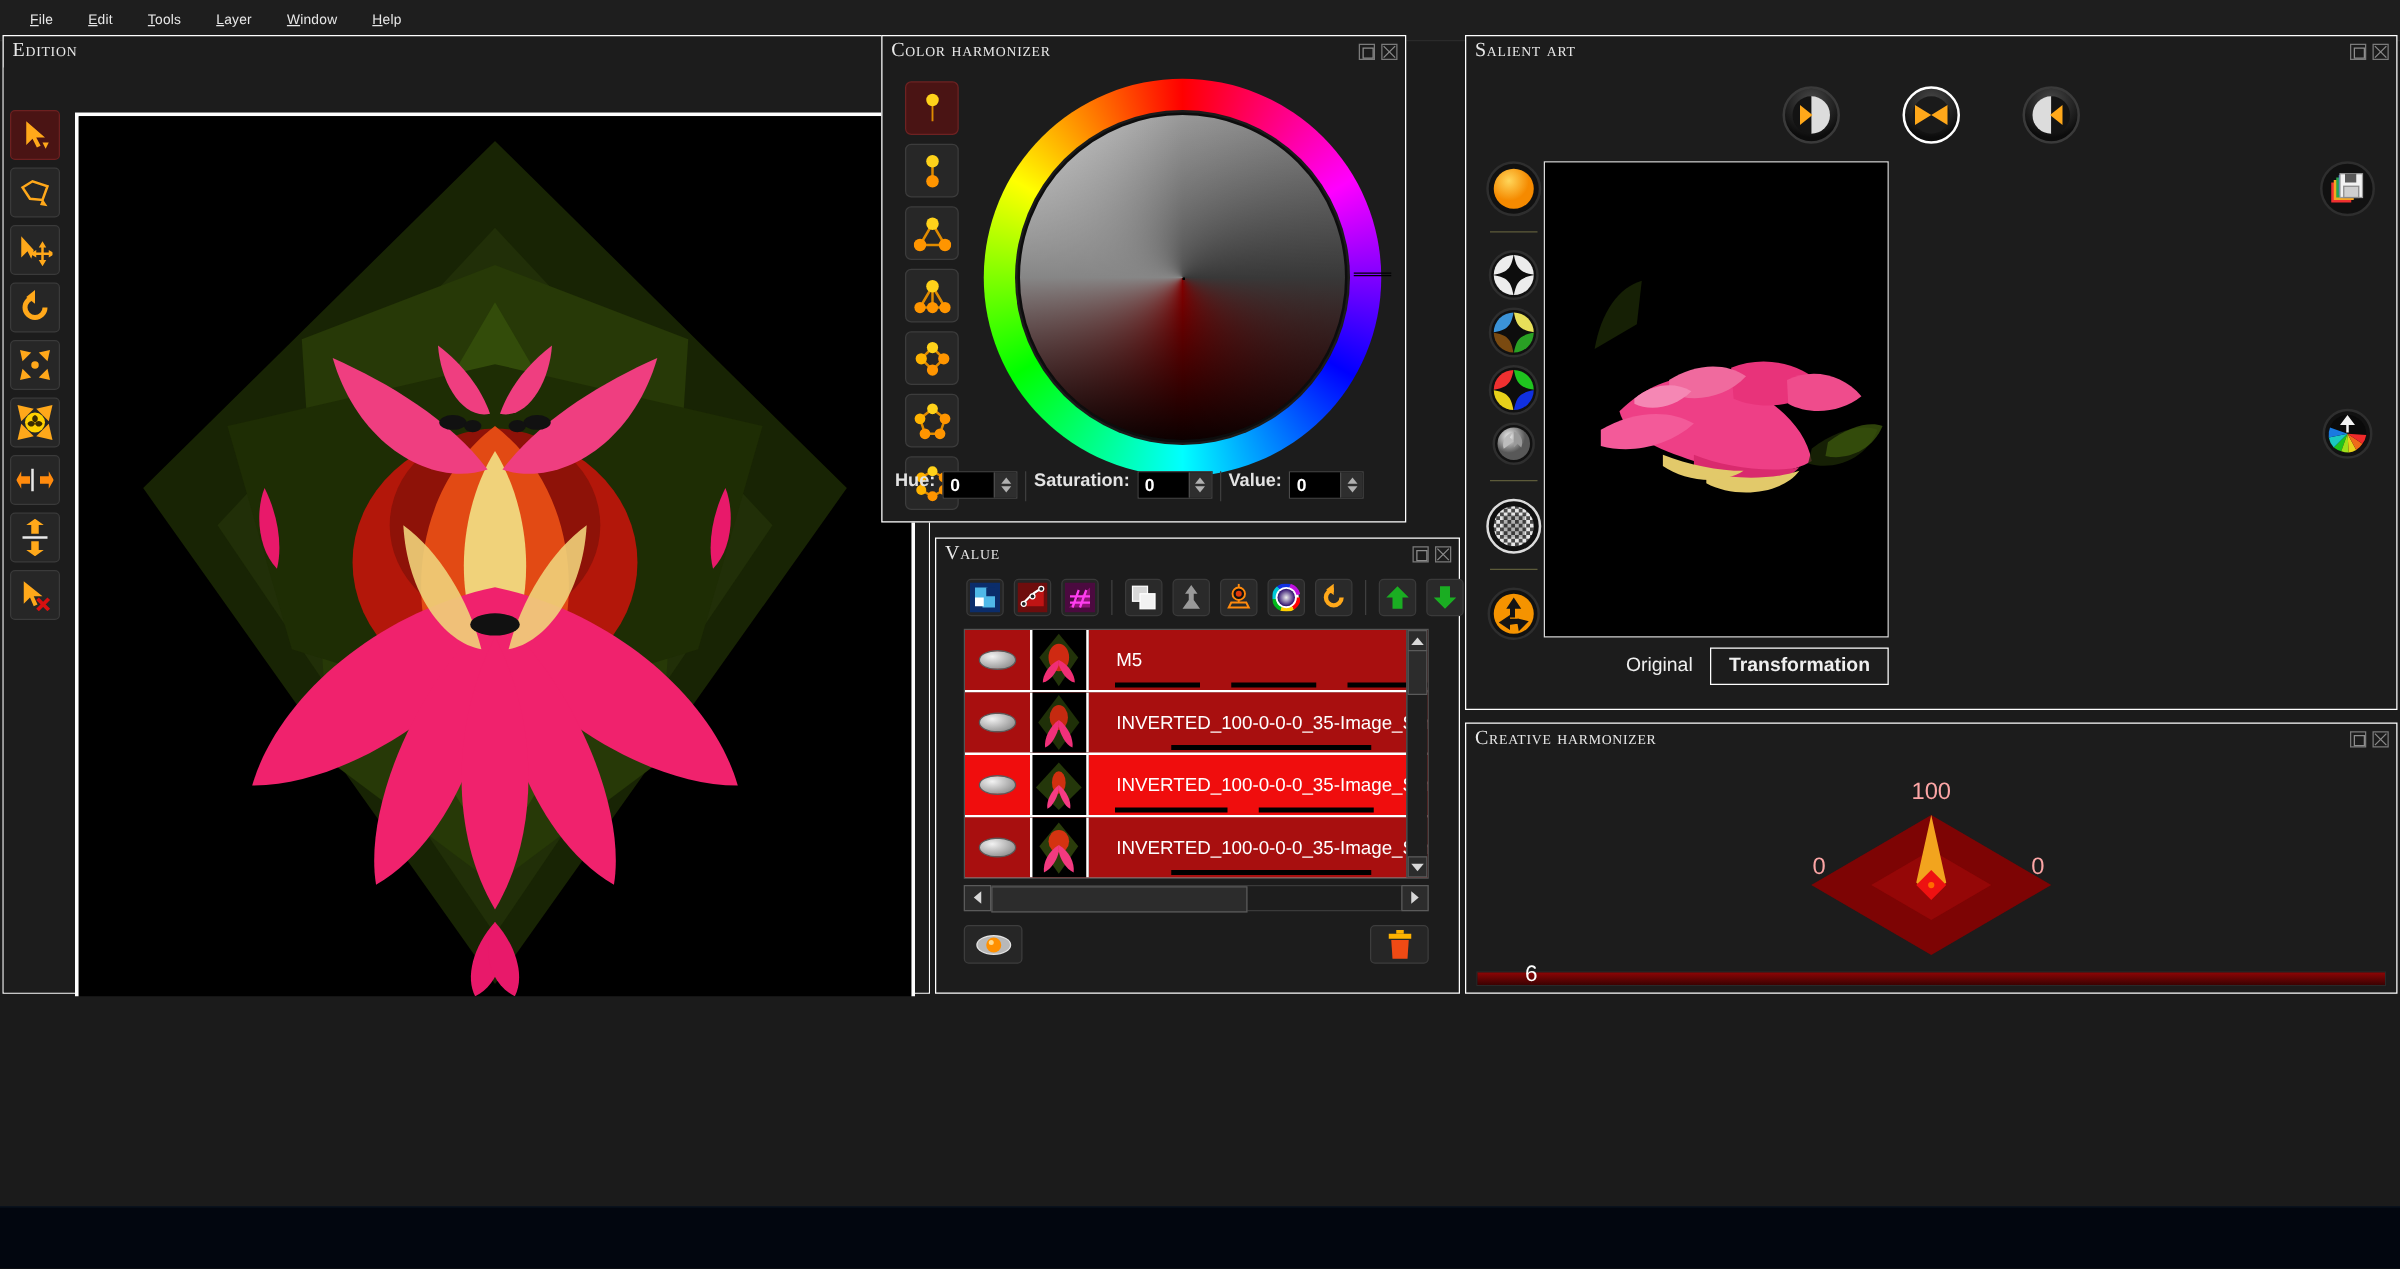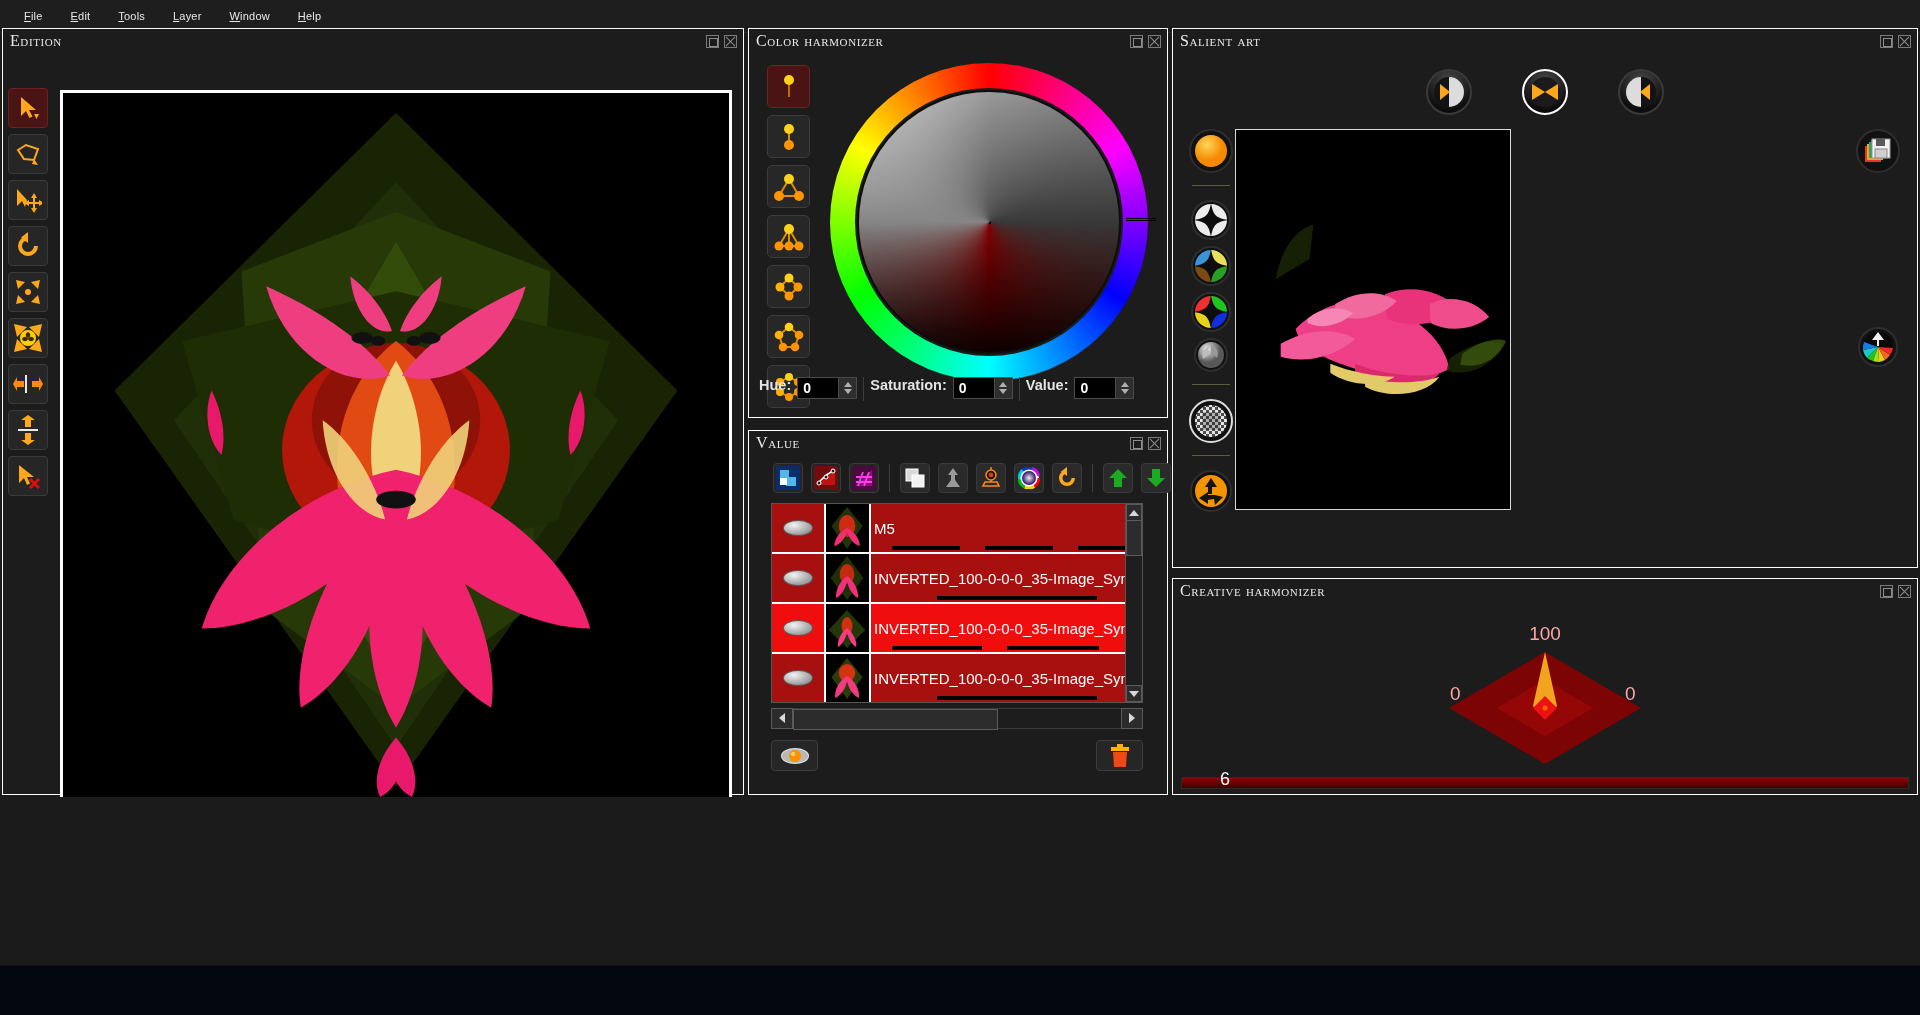--- a/index.html
+++ b/index.html
@@ -82,21 +82,21 @@
 
   #canvas-frame {
     position: absolute; left: 57px; top: 36px;
     width: 672px; height: 713px;
     background: #000;
     border: 3px solid #ffffff;
   }
   #canvas-art { position:absolute; inset:0; overflow:hidden; background:#000; }
 
   
-  #harmonizer { left: 748px; top: 28px; width: 420px; height: 390px; }
+  #harmonizer { left: 705px; top: 28px; width: 420px; height: 390px; }
   #harmony-list {
     position: absolute; left: 18px; top: 12px;
     display: flex; flex-direction: column; gap: 7px;
   }
   .harm {
     width: 43px; height: 43px; background:#272727;
     border:1px solid #3c3c3c; border-radius:5px;
     display:flex; align-items:center; justify-content:center;
   }
   .harm.active { background:#4a1414; border-color:#6e2222; }
@@ -173,21 +173,21 @@
   .lr-toggle {
     width:30px; height:16px; border-radius:50%;
     background: radial-gradient(ellipse at 35% 30%, #f2f2f2, #9d9d9d 70%, #777);
     border:1px solid #5a5a5a;
   }
   .lr-thumb {
     width:47px; height:48px; overflow:hidden; background:#000;
     border-left:2px solid #fff; border-right:2px solid #fff;
   }
   .lr-name {
-    flex:1; color:#ffffff; font-size:15px; padding-left:3px;
+    flex:1; color:#ffffff; font-size:15px; padding-left:22px;
     white-space:nowrap; overflow:hidden;
   }
   .lr-bars { position:absolute; left:120px; bottom:2px; height:4px; display:flex; gap:25px; }
   .lr-bars i { display:block; height:4px; background:#000; }
 
   #layer-vscroll {
     position:absolute; right:0; top:0; width:17px; height:100%;
     background:#1e1e1e; border-left:1px solid #555;
     display:flex; flex-direction:column; justify-content:space-between;
   }
@@ -909,20 +909,24 @@
           <path d="M16 16 L23 29 A16 16 0 0 0 28 24 Z" fill="#ef6a1a"></path>
           <path d="M16 16 L28 24 A16 16 0 0 0 31 17 Z" fill="#ef2a2a"></path>
           <path d="M16 16 L5 27 A16 16 0 0 1 1 19 Z" fill="#1ac9c0"></path>
           <path d="M16 16 L1 19 A16 16 0 0 1 2 11 Z" fill="#1a7ae0"></path>
         </g>
         <path d="M16 1 L22 9 L17 9 L17 15 L15 15 L15 9 L10 9 Z" fill="#f2f2f2"></path>
       </svg>
     </div>
   </div>
 
+  <div id="sal-tabs">
+    <div class="sal-tab">Original</div>
+    <div class="sal-tab active">Transformation</div>
+  </div>
 </div>
 
 <div class="panel" id="creative">
   <div class="panel-title">Creative harmonizer</div>
   <div class="panel-btns">
     <div class="pbtn restore"></div>
     <div class="pbtn close"></div>
   </div>
 
   <div id="cc-body">

